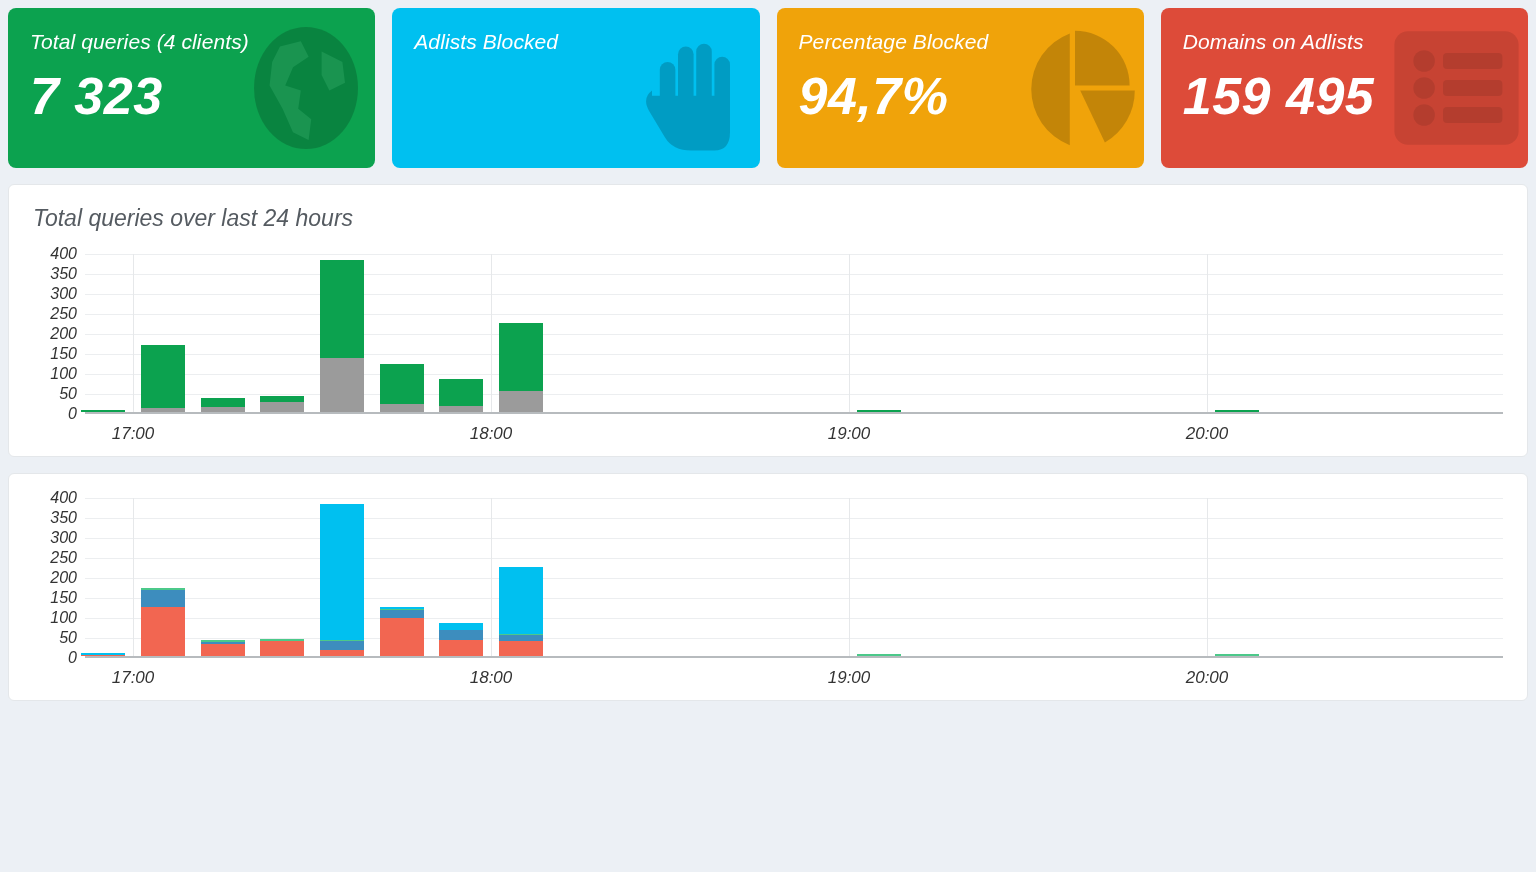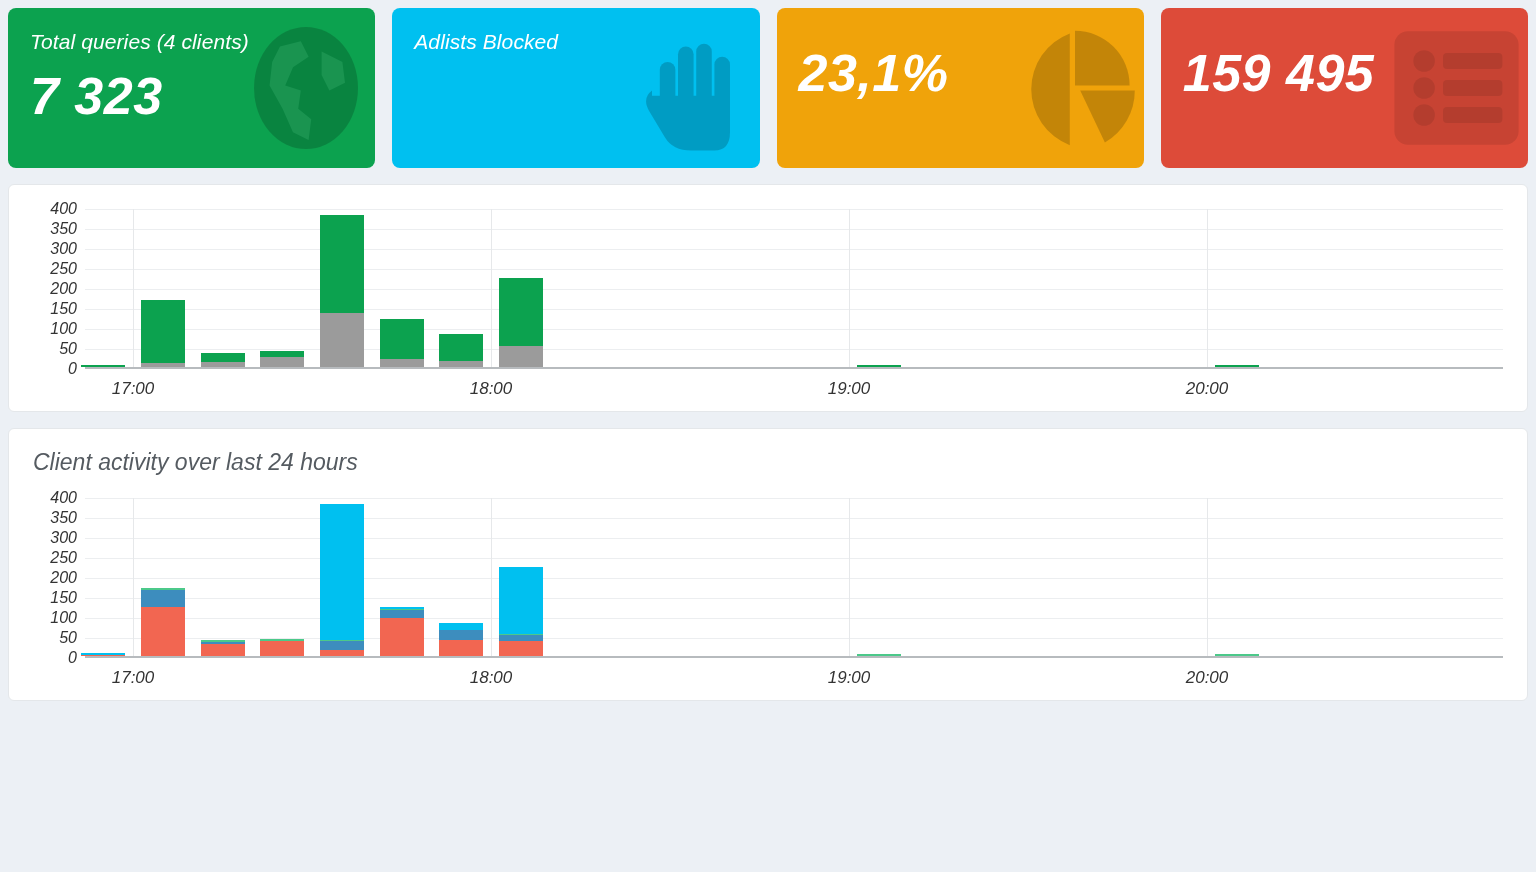--- a/index.html
+++ b/index.html
@@ -78,50 +78,53 @@
             <rect x="40" y="18" width="12" height="52" rx="6"></rect>
             <rect x="54" y="16" width="12" height="54" rx="6"></rect>
             <rect x="68" y="26" width="12" height="44" rx="6"></rect>
             <path d="M20 52 q-8 6 -2 16 l12 20 q6 10 20 10 h18 q12 0 12-14 V56 H20 Z"></path>
           </g>
         </svg>
       </div>
     </div>
 
     <div class="card" style="background: rgb(240, 163, 10);">
-      <div class="card-value">23,1%</div>
+      <div class="card-label">Percentage Blocked</div>
+      <div class="card-value">94,7%</div>
       <div class="card-icon">
         <svg width="130" height="130" viewBox="0 0 100 100">
           <path d="M50 48 V6 A42 42 0 0 1 92 48 Z" fill="#000"></path>
           <path d="M54 52 H96 A46 46 0 0 1 73 92 Z" fill="#000"></path>
           <path d="M46 52 V94 A46 46 0 0 1 46 8 Z" fill="#000"></path>
         </svg>
       </div>
     </div>
 
     <div class="card" style="background: rgb(221, 75, 57);">
+      <div class="card-label">Domains on Adlists</div>
       <div class="card-value">159 495</div>
       <div class="card-icon">
         <svg width="135" height="135" viewBox="0 0 100 100">
           <rect x="4" y="8" width="92" height="84" rx="10" fill="#000" opacity=".55"></rect>
           <g fill="#000">
             <circle cx="26" cy="30" r="8"></circle>
               <rect x="40" y="24" width="44" height="12" rx="3"></rect>
             <circle cx="26" cy="50" r="8"></circle>
               <rect x="40" y="44" width="44" height="12" rx="3"></rect>
             <circle cx="26" cy="70" r="8"></circle>
               <rect x="40" y="64" width="44" height="12" rx="3"></rect>
           </g>
         </svg>
       </div>
     </div>
 
   </div>
 
   <div class="panel">
+    <div class="panel-title">Total queries over last 24 hours</div>
     <div class="chart">
       <div class="plot">
           <div class="ytick" style="top: 160px;">0</div>
           <div class="gridline" style="top: 140px;"></div>
           <div class="ytick" style="top: 140px;">50</div>
           <div class="gridline" style="top: 120px;"></div>
           <div class="ytick" style="top: 120px;">100</div>
           <div class="gridline" style="top: 100px;"></div>
           <div class="ytick" style="top: 100px;">150</div>
           <div class="gridline" style="top: 80px;"></div>
@@ -177,21 +180,20 @@
             <div class="seg" style="bottom: 0px; height: 2px; background: rgb(12, 162, 79);"></div>
           </div>
           <div class="bar" style="left: 1129.83px; width: 44px; height: 160px;">
             <div class="seg" style="bottom: 0px; height: 2px; background: rgb(12, 162, 79);"></div>
           </div>
         </div>
     </div>
   </div>
 
   <div class="panel">
-    <div class="panel-title">Client activity over last 24 hours</div>
     <div class="chart">
       <div class="plot">
           <div class="ytick" style="top: 160px;">0</div>
           <div class="gridline" style="top: 140px;"></div>
           <div class="ytick" style="top: 140px;">50</div>
           <div class="gridline" style="top: 120px;"></div>
           <div class="ytick" style="top: 120px;">100</div>
           <div class="gridline" style="top: 100px;"></div>
           <div class="ytick" style="top: 100px;">150</div>
           <div class="gridline" style="top: 80px;"></div>

